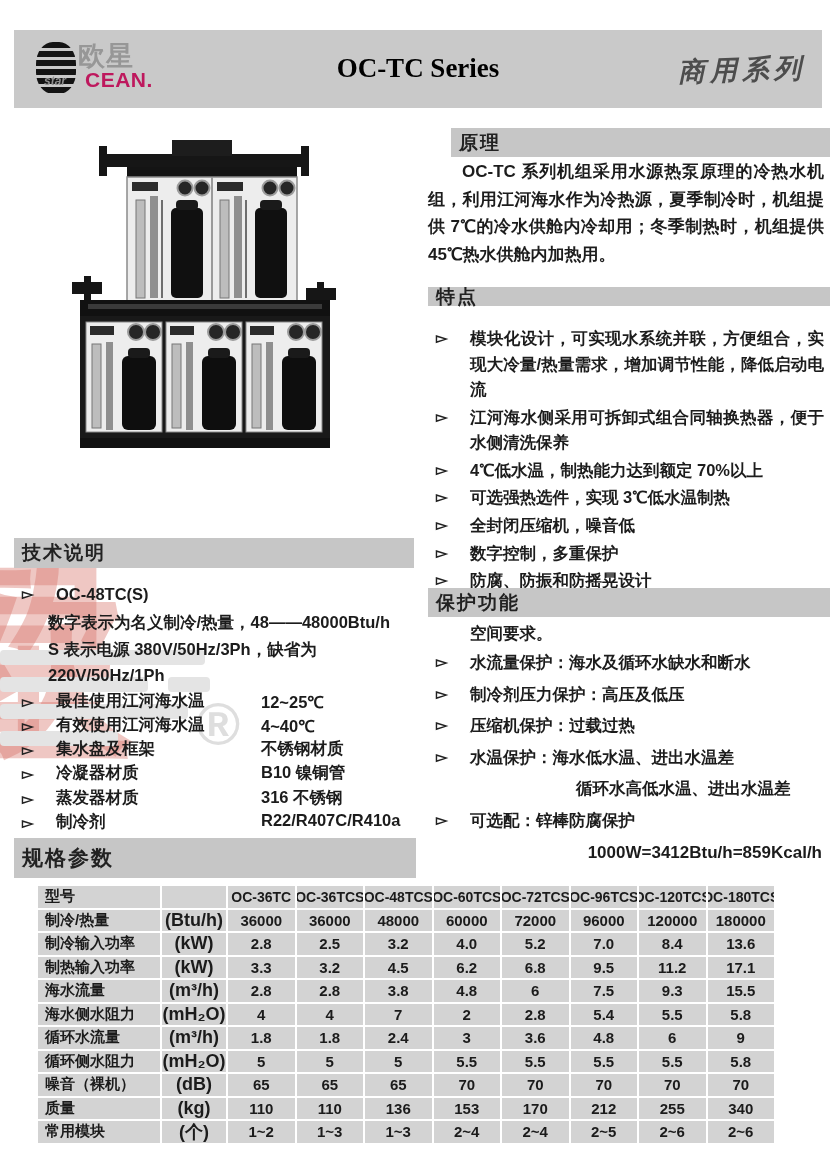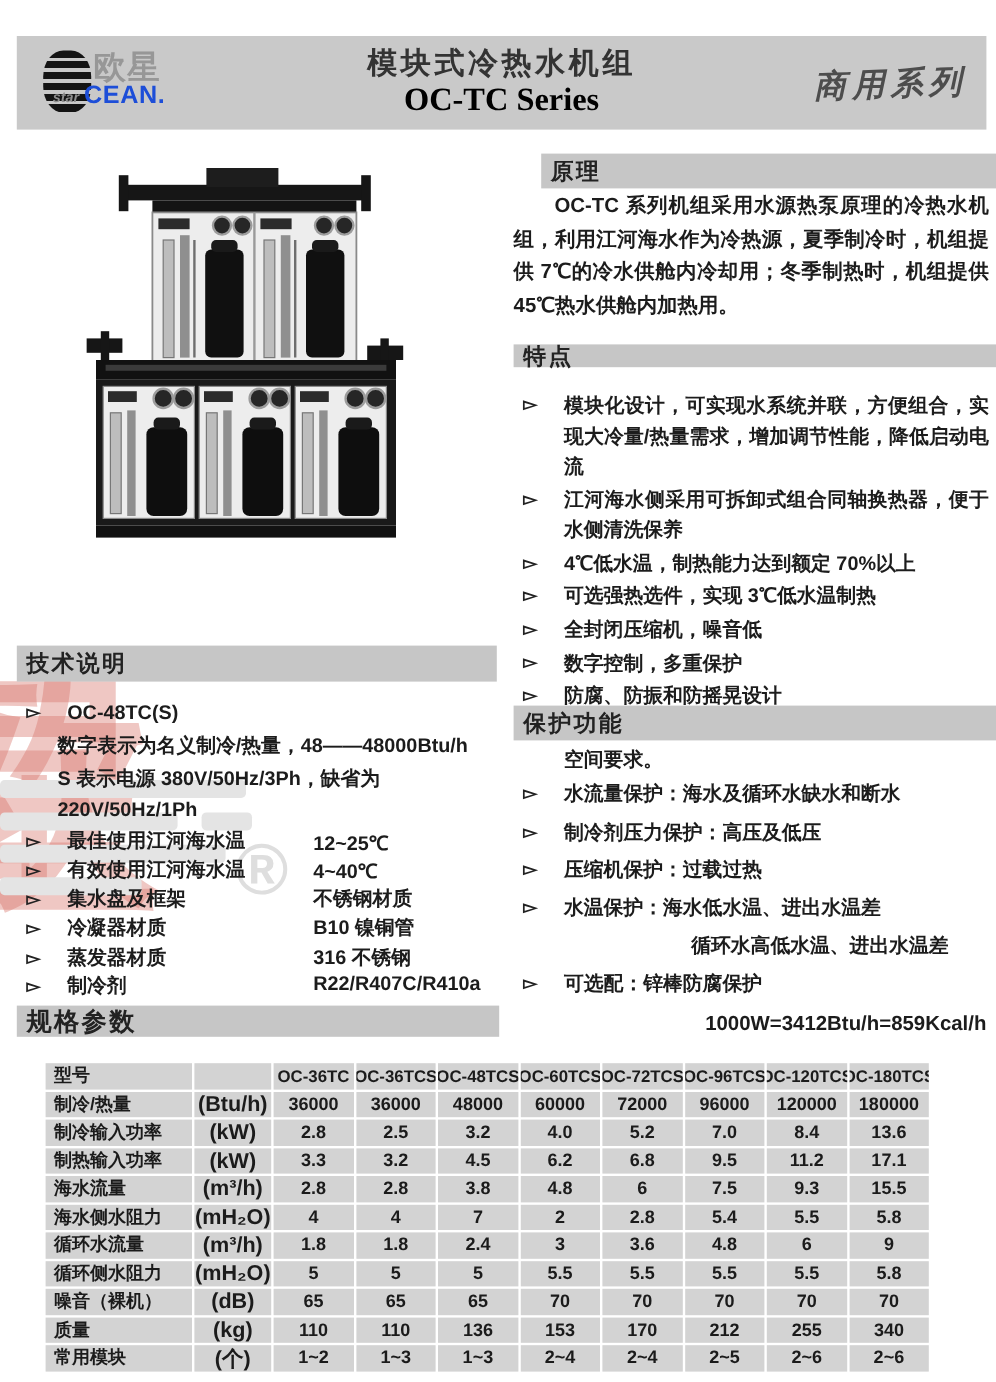--- a/index.html
+++ b/index.html
@@ -23,21 +23,21 @@
     left:14px;top:30px;width:808px;height:78px;background:#c9c9c9;z-index:1;
     display:flex;align-items:center;
   }
   .logo{position:absolute;left:22px;top:10px;width:130px;height:58px;}
   .logo-o{
     position:absolute;left:0;top:2px;width:40px;height:52px;border-radius:42%;
     background:repeating-linear-gradient(180deg,#141414 0 6px,#c9c9c9 6px 9px);
   }
   .logo-cn{position:absolute;left:42px;top:-2px;font-size:27px;font-weight:700;color:#979797;letter-spacing:1px;}
   .logo-star{position:absolute;left:8px;top:34px;font-size:12px;font-weight:700;color:#8f8f8f;font-style:italic;}
-  .logo-en{position:absolute;left:34px;top:28px;font-size:21px;font-weight:800;color:#1d4ed8;letter-spacing:0.5px;}
+  .logo-en{position:absolute;left:49px;top:28px;font-size:21px;font-weight:800;color:#be185d;letter-spacing:0.5px;}
   .title-wrap{position:absolute;left:0;top:0;width:100%;height:100%;
     display:flex;flex-direction:column;align-items:center;justify-content:center;line-height:1.15;}
   .title-cn{font-size:25px;font-weight:700;color:#333;letter-spacing:3px;}
   .title-en{font-size:27px;font-weight:700;color:#000000;font-family:"Liberation Serif",serif;}
   .series-badge{
     position:absolute;right:16px;top:22px;font-size:27px;font-weight:700;color:#4d4d4d;
     font-family:"Liberation Serif",serif;font-style:italic;letter-spacing:5px;transform:rotate(-2deg);
   }
   
   .sec-bar{background:#c6c6c6;display:flex;align-items:center;padding-left:8px;
@@ -86,21 +86,20 @@
 </div>
 
 <div class="abs header-bar">
   <div class="logo">
     <div class="logo-o"></div>
     <div class="logo-cn">欧星</div>
     <div class="logo-star">star</div>
     <div class="logo-en">CEAN.</div>
   </div>
   <div class="title-wrap">
-    <div class="title-cn">模块式冷热水机组</div>
     <div class="title-en">OC-TC Series</div>
   </div>
   <div class="series-badge">商用系列</div>
 </div>
 
 <div class="abs product">
   <svg width="326" height="332" viewBox="0 0 326 332" xmlns="http://www.w3.org/2000/svg">
 
     <rect x="32" y="24" width="204" height="13" fill="#161616"></rect>
     <rect x="27" y="16" width="8" height="30" fill="#161616"></rect>
@@ -269,21 +268,21 @@
     <span class="tech-label">蒸发器材质</span>
     <span class="tech-value">316 不锈钢</span>
   </div>
   <div class="bullet-item">
     <span class="bullet">▻</span>
     <span class="tech-label">制冷剂</span>
     <span class="tech-value">R22/R407C/R410a</span>
   </div>
 </div>
 
-<div class="abs sec-bar" style="left:14px;top:838px;width:394px;height:26px;font-size:21px;">规格参数</div>
+<div class="abs sec-bar" style="left:14px;top:838px;width:394px;height:40px;font-size:21px;">规格参数</div>
 <div class="abs conv-note">1000W=3412Btu/h=859Kcal/h</div>
 
 <div class="abs spec-table">
   <div class="trow">
     <div class="cell label-cell">型号</div>
     <div class="cell unit-cell"></div>
   <div class="cell model-cell">OC-36TC</div>
       <div class="cell model-cell">OC-36TCS</div>
       <div class="cell model-cell">OC-48TCS</div>
       <div class="cell model-cell">OC-60TCS</div>

